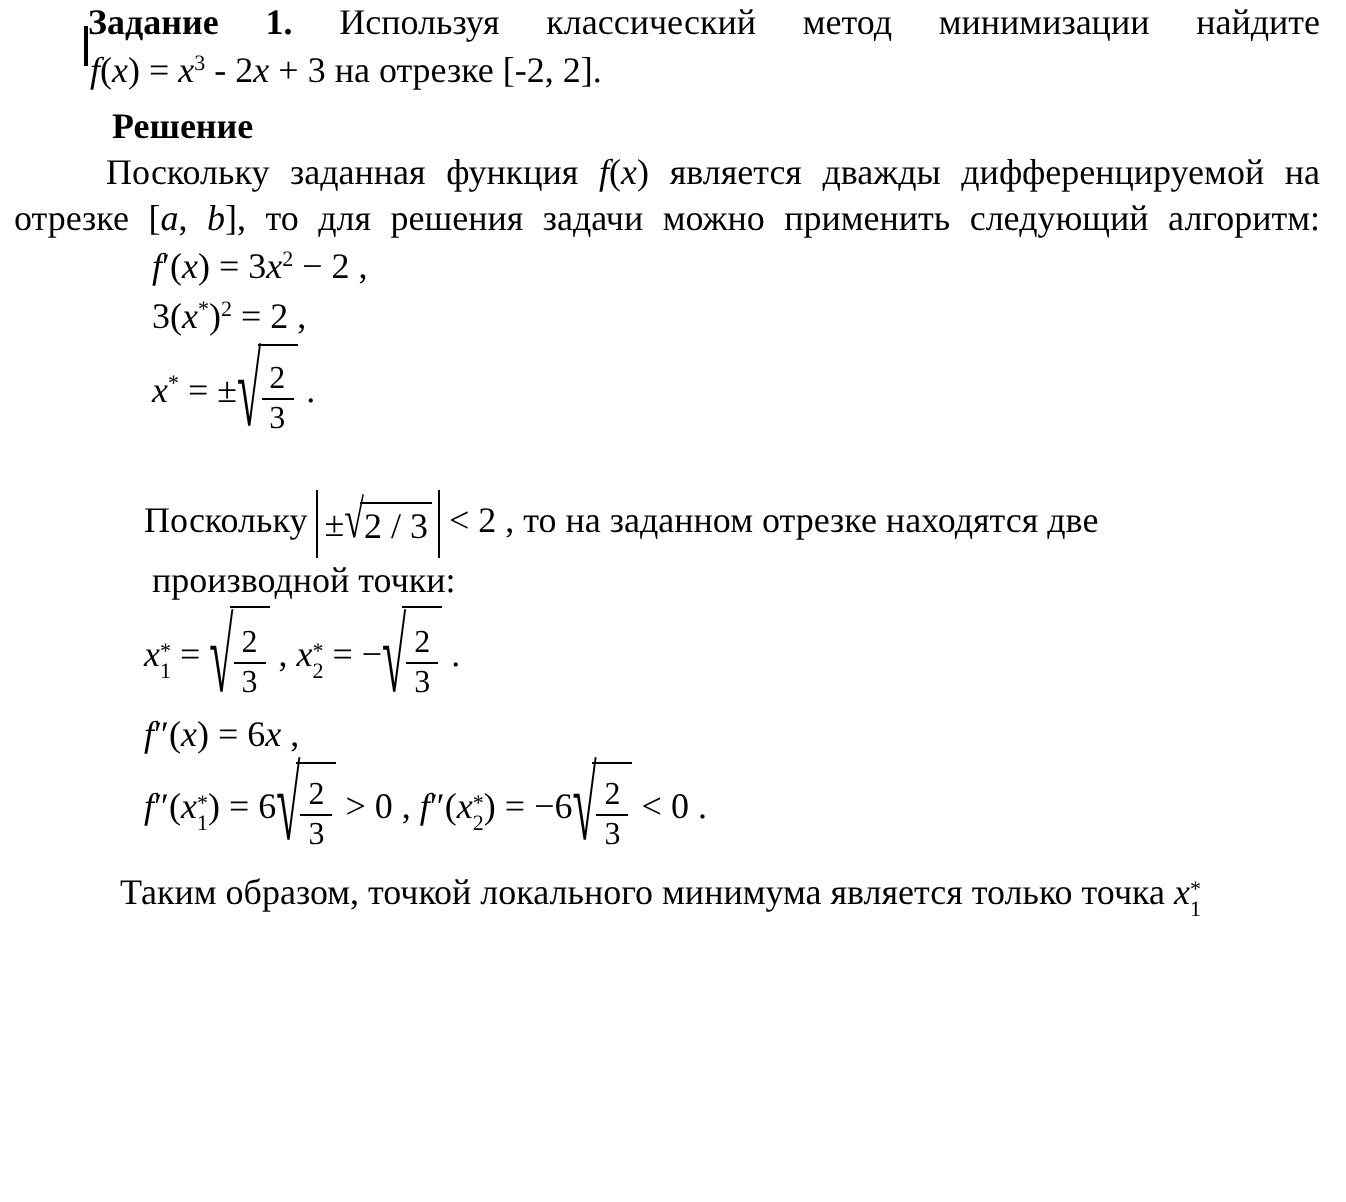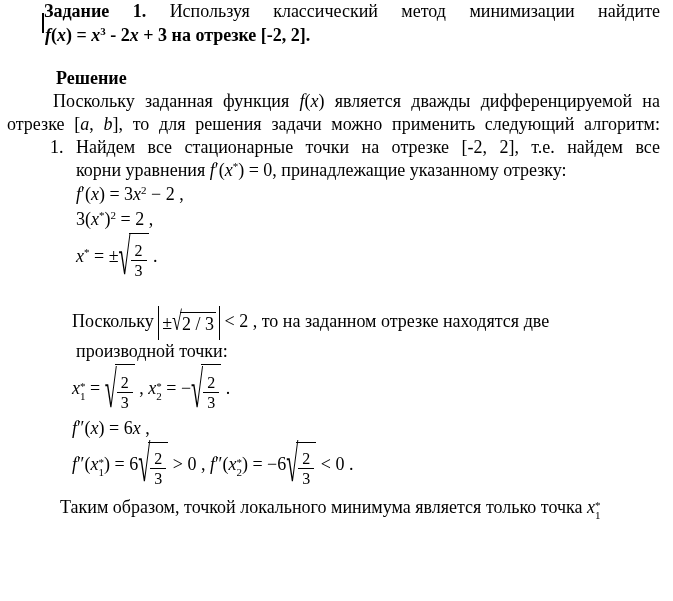--- a/index.html
+++ b/index.html
@@ -15,36 +15,36 @@
   }
   .line{
     padding-left:7px;padding-right:13px;
     line-height:23px;
     white-space:normal;
   }
   
   .ind-task{padding-left:44px;}
   .ind-head{padding-left:56px;}
   .ind-para{padding-left:38px;margin-left:15px;}
-  .ind-eqtask{padding-left:45px;font-weight:bold;}
+  .ind-eqtask{padding-left:45px;}
   .ind-list{padding-left:50px;}
   .ind-body{padding-left:76px;}
   .ind-form{padding-left:76px;}
   .ind-form2{padding-left:72px;}
   .ind-concl{padding-left:60px;}
   
   .js{text-align:justify;text-align-last:justify;}
   
   .l-form{line-height:25px;}
   .l-form3{line-height:24px;}
   .l-tall{line-height:48px;}
   .l-tall2{line-height:50px;}
   .l-tall3{line-height:46px;}
   .l-since{line-height:36px;}
-  .mt-solution{margin-top:20px;}
+  .mt-solution{margin-top:5px;}
   .mt-since{margin-top:20px;}
   .mt-concl{margin-top:6px;}
   .b{font-weight:bold;}
   
   .mi{font-style:italic;}
   .msup{font-size:11px;position:relative;top:-6px;line-height:0;}
   .msupsub{display:inline-block;vertical-align:-6px;font-size:11px;text-align:left;}
   .msupsub .ss{display:block;line-height:10px;}
   .mfrac{display:inline-block;vertical-align:middle;text-align:center;font-size:16px;}
   .mfrac .num{display:block;border-bottom:1.6px solid #000;padding:0 4px 1px 4px;line-height:17px;}
@@ -68,23 +68,21 @@
 
 
   <div class="line ind-eqtask l-form3"><span><span class="mi">f</span>(<span class="mi">x</span>) = <span class="mi">x</span><span class="msup">3</span> - 2<span class="mi">x</span> + 3 на отрезке [-2, 2].</span></div>
 
   <div class="line ind-head mt-solution"><span class="b">Решение</span></div>
 
   <div class="line ind-para js"><span>Поскольку заданная функция <span class="mi">f</span>(<span class="mi">x</span>) является дважды дифференцируемой на</span></div>
 
   <div class="line js"><span>отрезке [<span class="mi">a</span>, <span class="mi">b</span>], то для решения задачи можно применить следующий алгоритм:</span></div>
 
-  <div class="line ind-list js"><span>1.</span> <span>Найдем все стационарные точки на отрезке [-2, 2], т.е. найдем все</span></div>
 
-  <div class="line ind-body"><span>корни уравнения <span class="mi">f</span>′(<span class="mi">x</span><span class="msup">*</span>) = 0, принадлежащие указанному отрезку:</span></div>
 
   <div class="line ind-form l-form"><span><span class="mi">f</span>′(<span class="mi">x</span>) = 3<span class="mi">x</span><span class="msup">2</span> − 2 ,</span></div>
 
   <div class="line ind-form l-form"><span>3(<span class="mi">x</span><span class="msup">*</span>)<span class="msup">2</span> = 2 ,</span></div>
 
   <div class="line ind-form l-tall"><span><span class="mi">x</span><span class="msup">*</span> = ±<span class="msqrt big">
           <span class="rad">√</span>
           <span class="rdc"><span class="mfrac"><span class="num">2</span><span class="den">3</span></span></span>
         </span> .</span></div>
 

